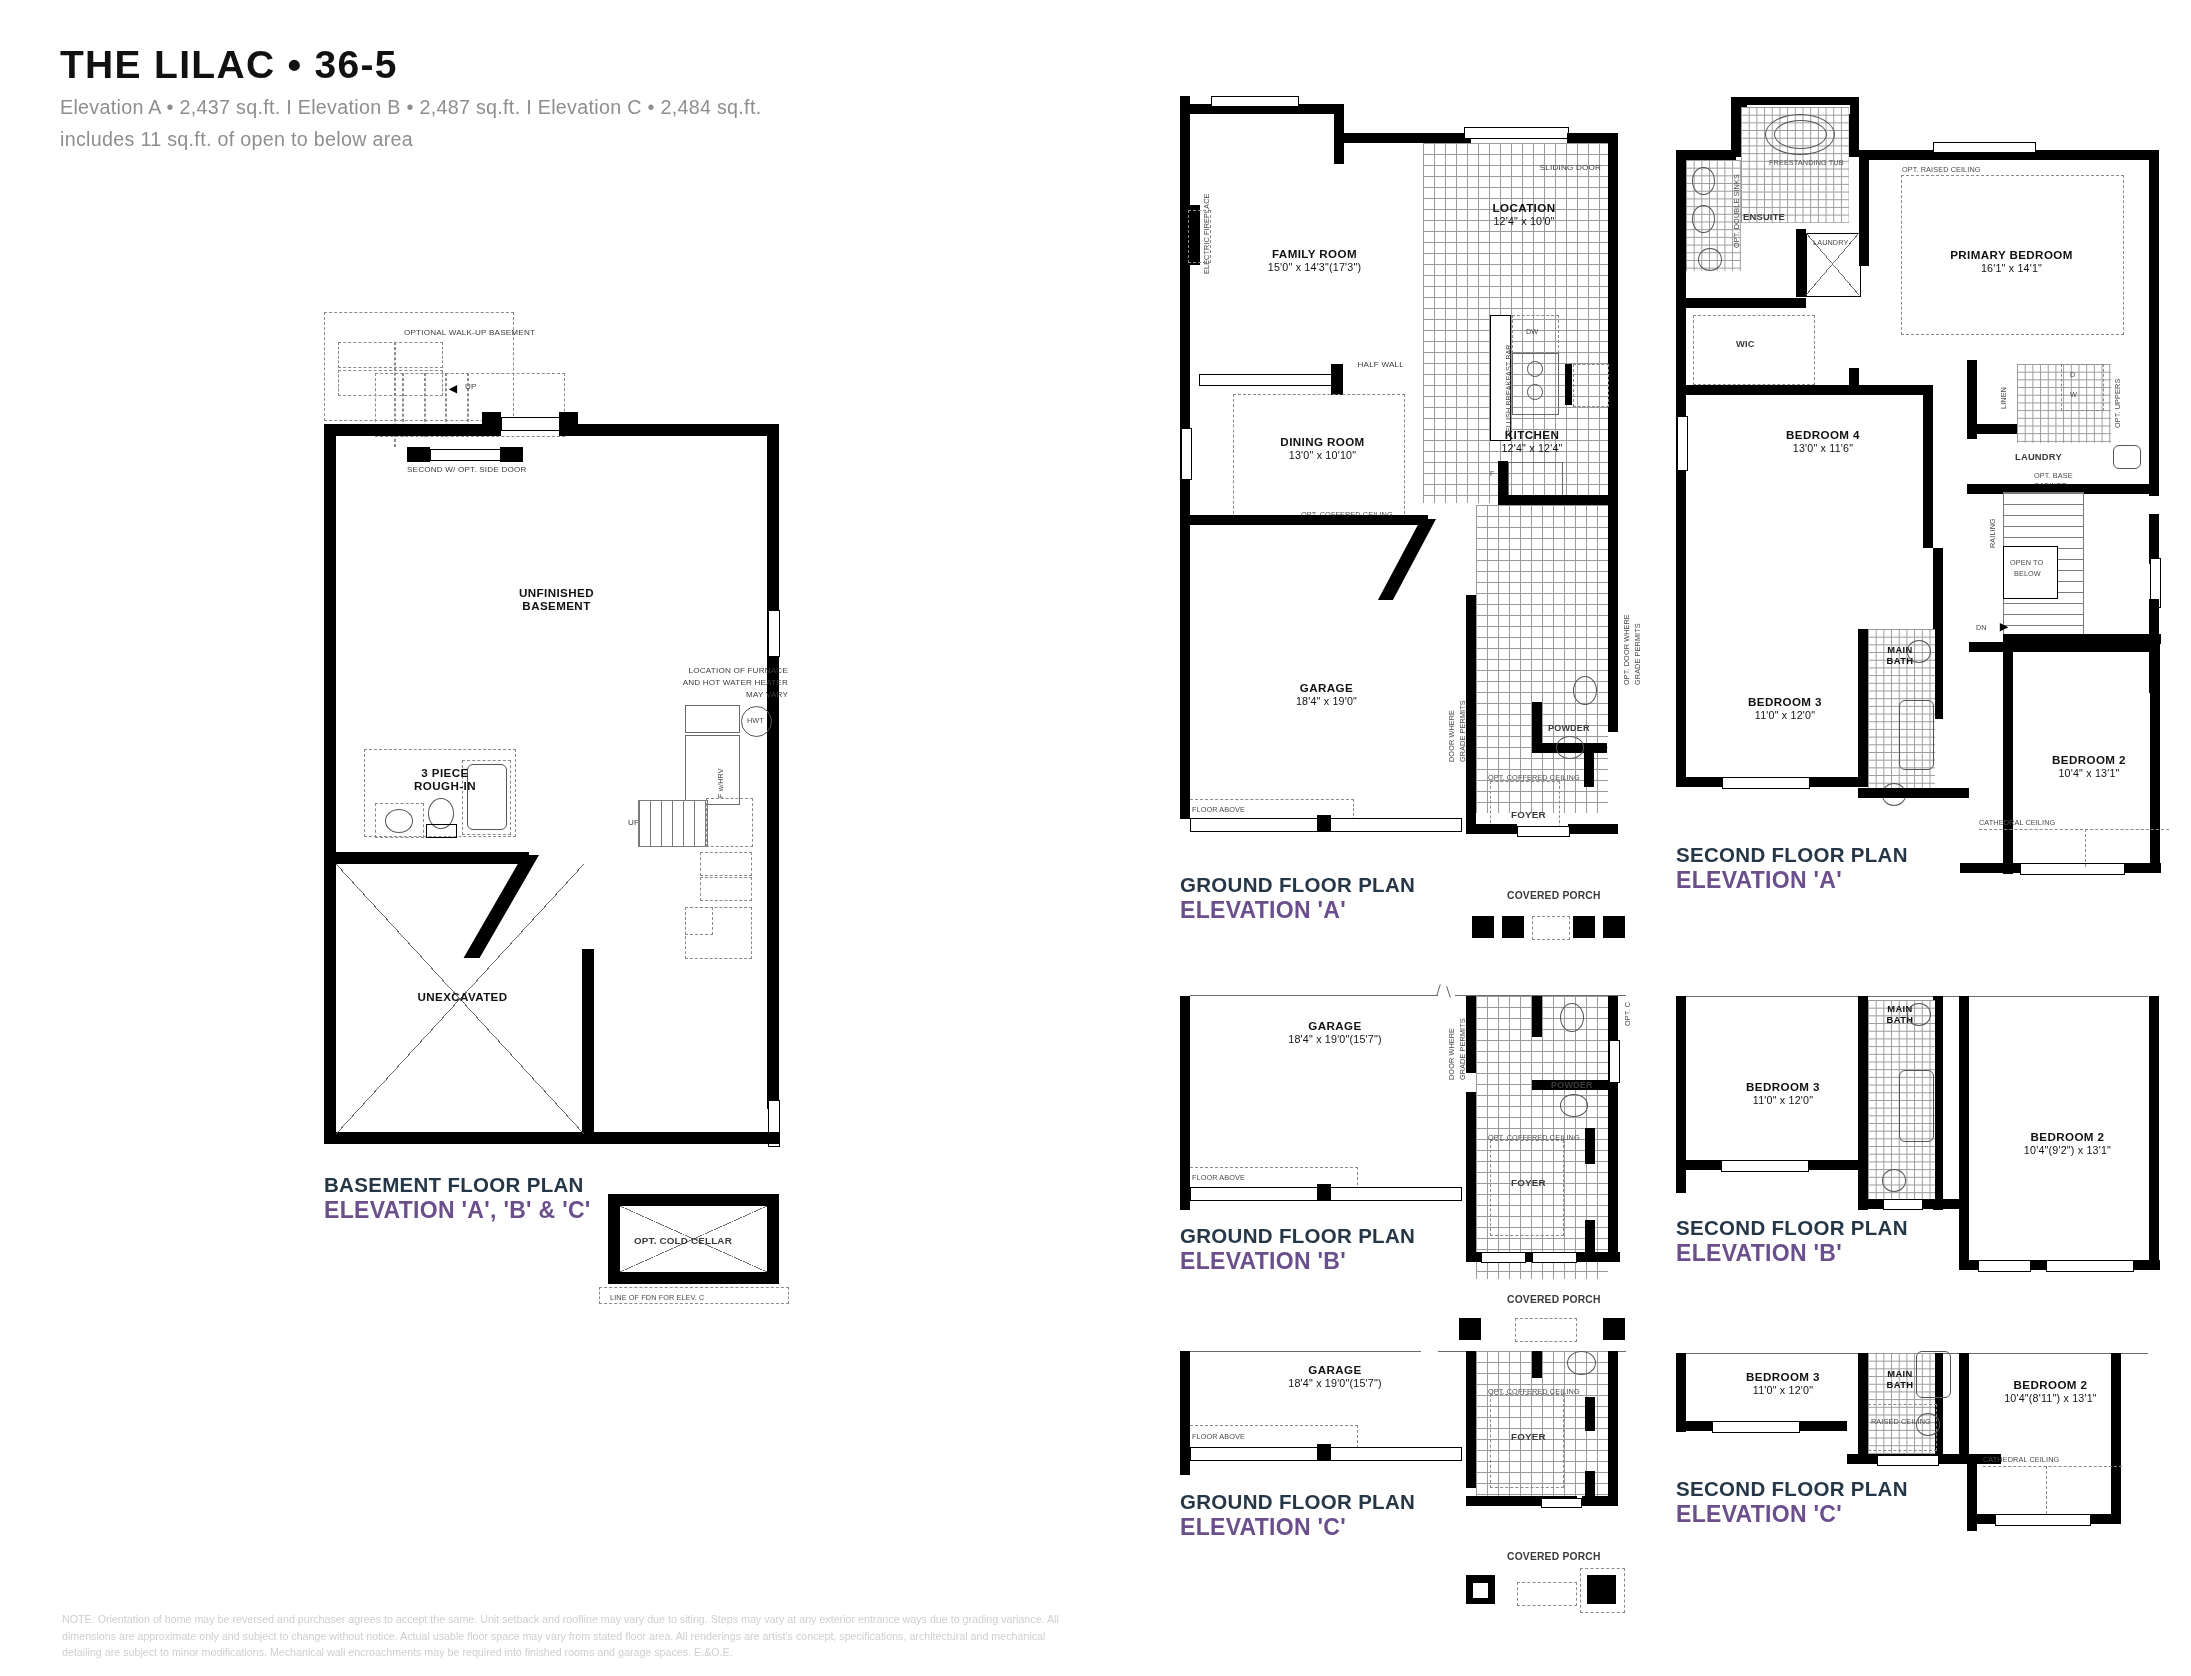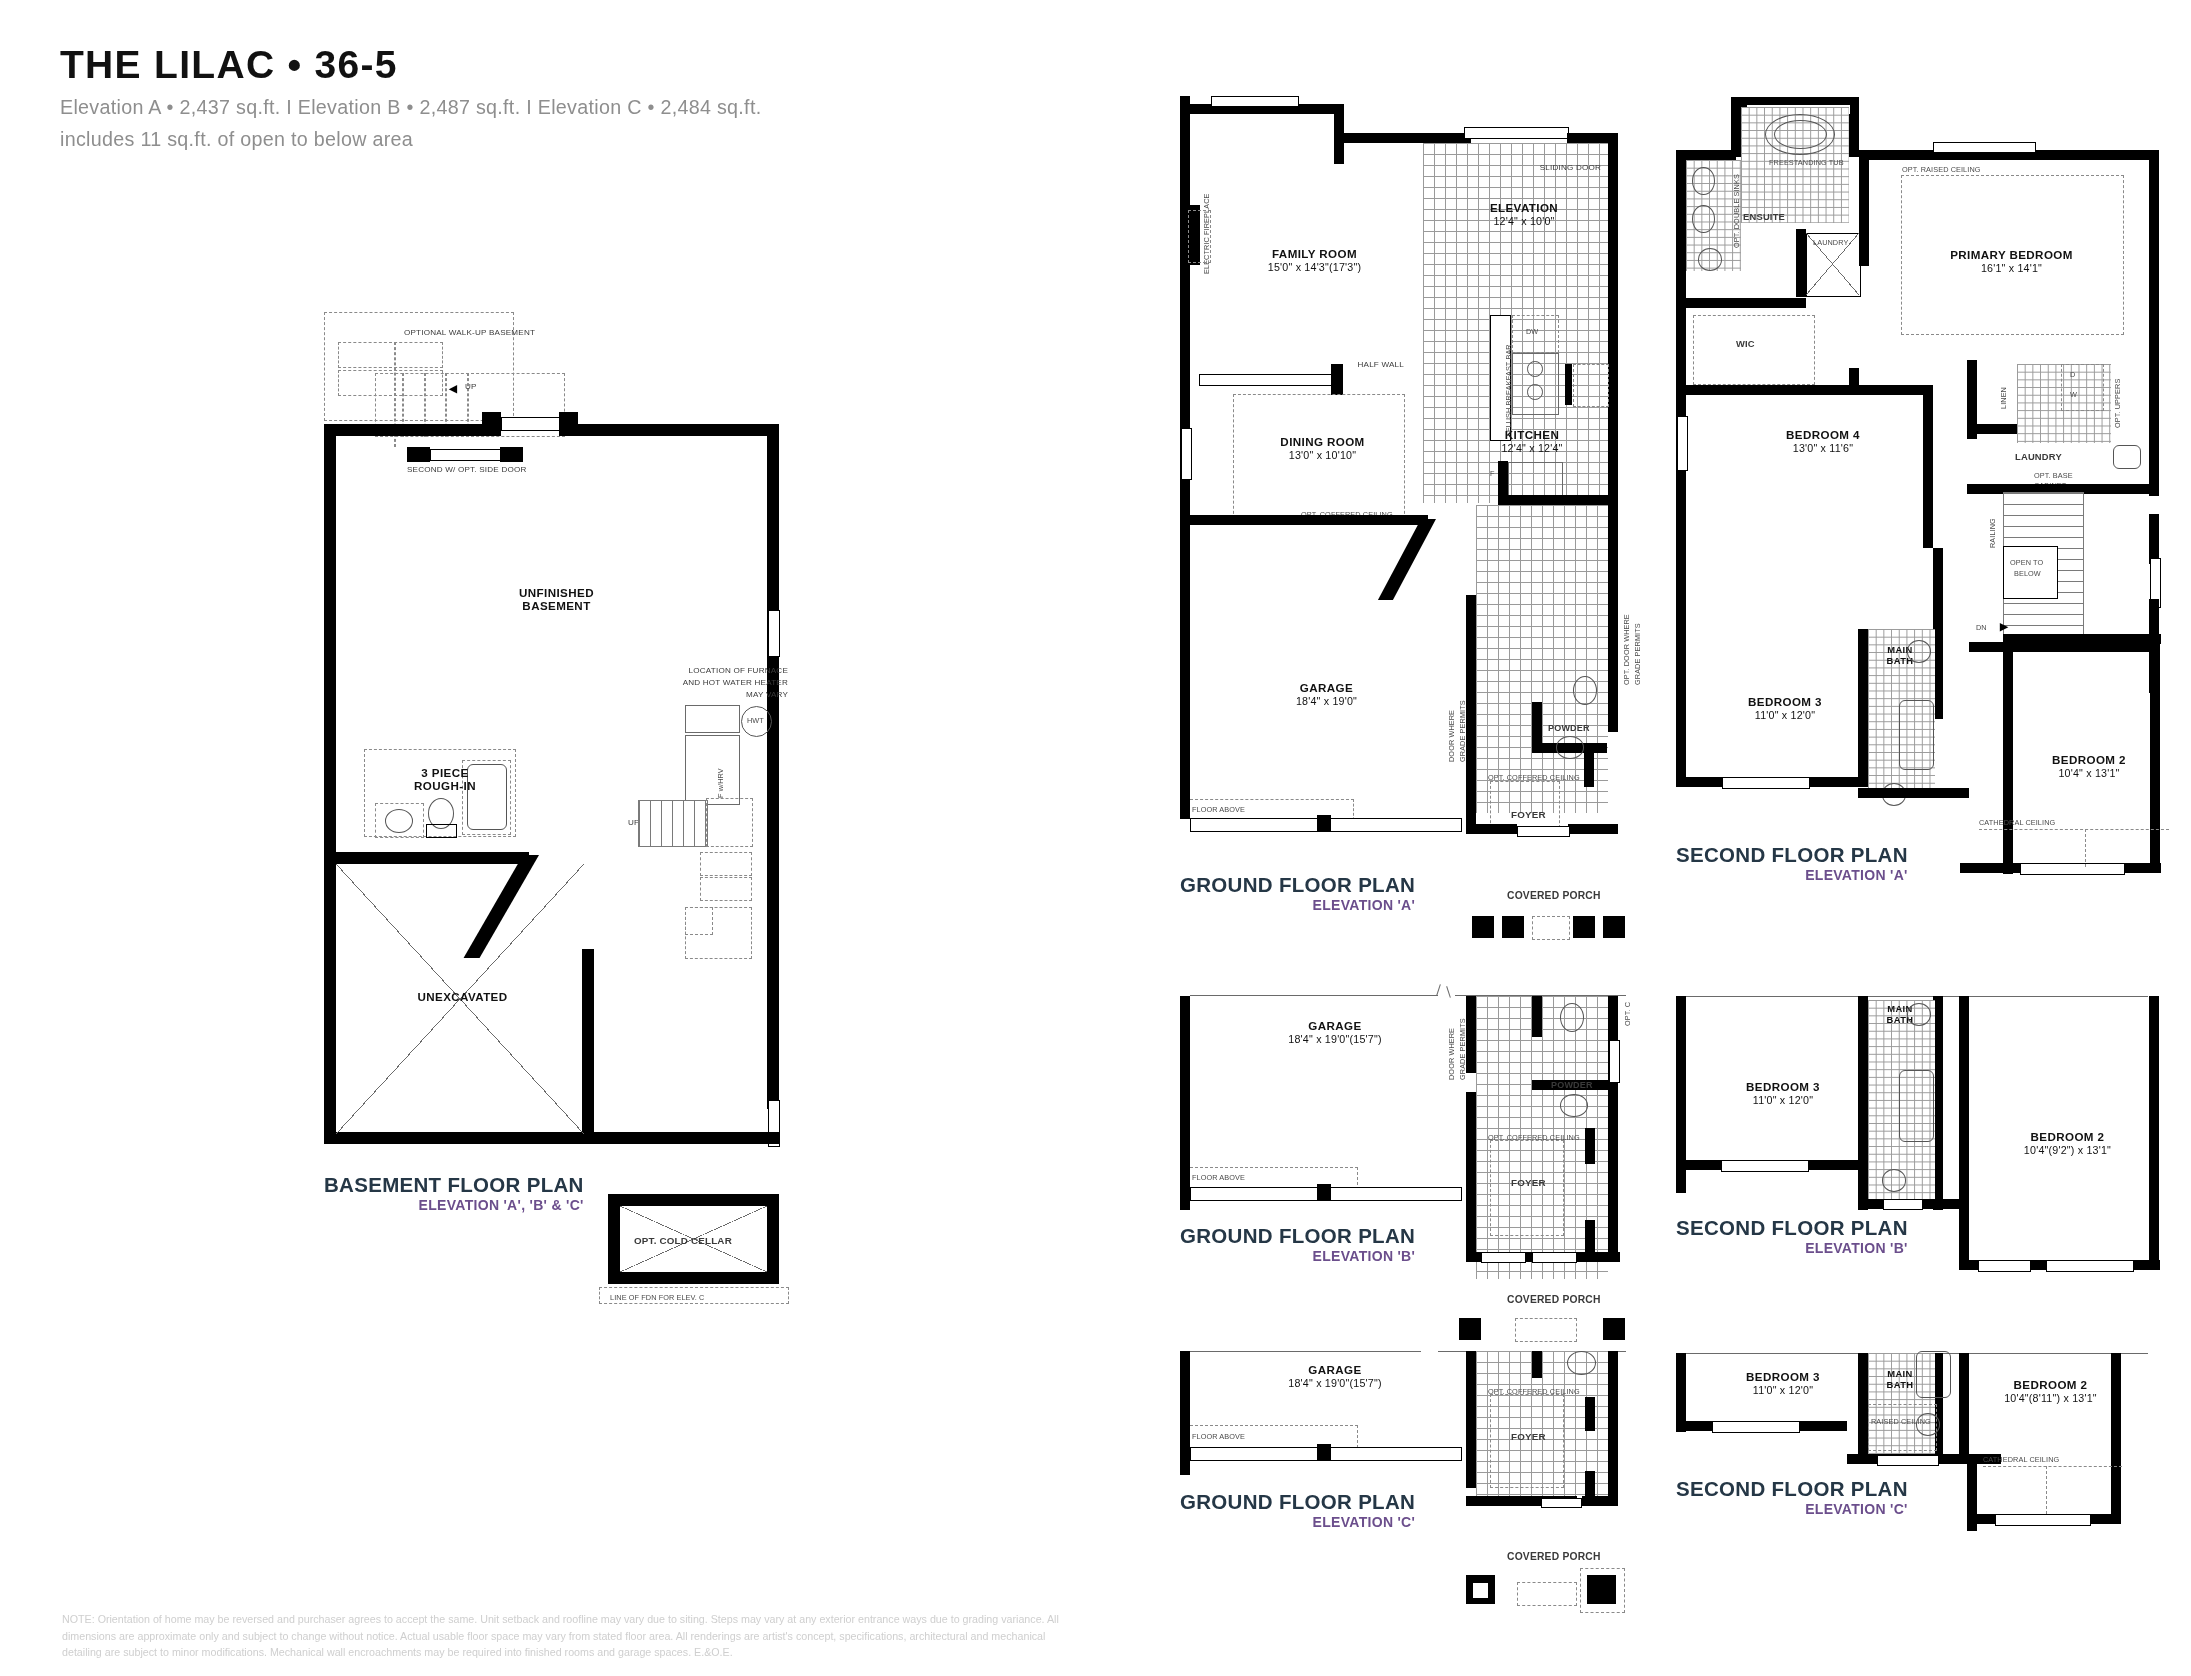--- a/index.html
+++ b/index.html
@@ -15,21 +15,21 @@
   #plan-title{font-size:39px;font-weight:bold;letter-spacing:1.3px;color:#111;margin:0;line-height:1.05;}
   #plan-sub1{font-size:19.7px;color:#8e8e8e;margin-top:10.3px;letter-spacing:0.3px;font-weight:400;}
   #plan-sub2{font-size:19.7px;color:#8e8e8e;margin-top:9px;letter-spacing:0.3px;font-weight:400;}
 
   
   #footer{position:absolute;left:62px;top:1611px;width:1019px;font-size:10.7px;line-height:1.55;color:#cfcfcf;}
 
   
   .plan-title{position:absolute;}
   .plan-title .l1{font-size:20.5px;font-weight:bold;color:#253746;letter-spacing:0.3px;line-height:1.18;}
-  .plan-title .l2{font-size:14px;font-weight:bold;color:#6b4e8c;letter-spacing:0.3px;line-height:1.18;text-align:right;}
+  .plan-title .l2{font-size:23px;font-weight:bold;color:#6b4e8c;letter-spacing:0.3px;line-height:1.18;}
 
   
   .w{position:absolute;background:#000;}              
   .wl{position:absolute;border:0.9px solid #000;}       
   .hair{position:absolute;background:#6a6a6a;}        
   .dash{position:absolute;border:0.9px dashed #8a8a8a;} 
   .dash-t{position:absolute;border-top:0.9px dashed #8a8a8a;}
   .dash-l{position:absolute;border-left:0.9px dashed #8a8a8a;}
   .thin{position:absolute;border:0.9px solid #6a6a6a;}
   .white{background:#fff;}
@@ -192,21 +192,21 @@
 
     <div class="sm2 vert" style="left:1202px;top:274px;">ELECTRIC FIREPLACE</div>
     <div class="w" style="left:1190px;top:205px;width:10.3px;height:60px;"></div>
     <div class="dash" style="left:1188px;top:210px;width:20.5px;height:51px;"></div>
     <div class="rl" style="left:1216px;top:247px;width:197px;">
       <div class="n">FAMILY ROOM</div>
       <div class="d">15'0" x 14'3"(17'3")</div>
     </div>
 
     <div class="rl" style="left:1447px;top:201px;width:154px;">
-      <div class="n">ELEVATION</div>
+      <div class="n">LOCATION</div>
       <div class="d">12'4" x 10'0"</div>
     </div>
 
     <div class="sm-c" style="left:1233px;top:360px;width:171px;">HALF WALL</div>
     <div class="wl white" style="left:1199px;top:374px;width:133px;height:10.3px;"></div>
     <div class="w" style="left:1331px;top:364px;width:12px;height:31px;"></div>
 
     <div class="wl white" style="left:1490px;top:315px;width:19px;height:124px;"></div>
     <div class="sm2 vert" style="left:1504px;top:432px;">FLUSH BREAKFAST BAR</div>
     <div class="dash" style="left:1512px;top:315px;width:45px;height:36px;"></div>

